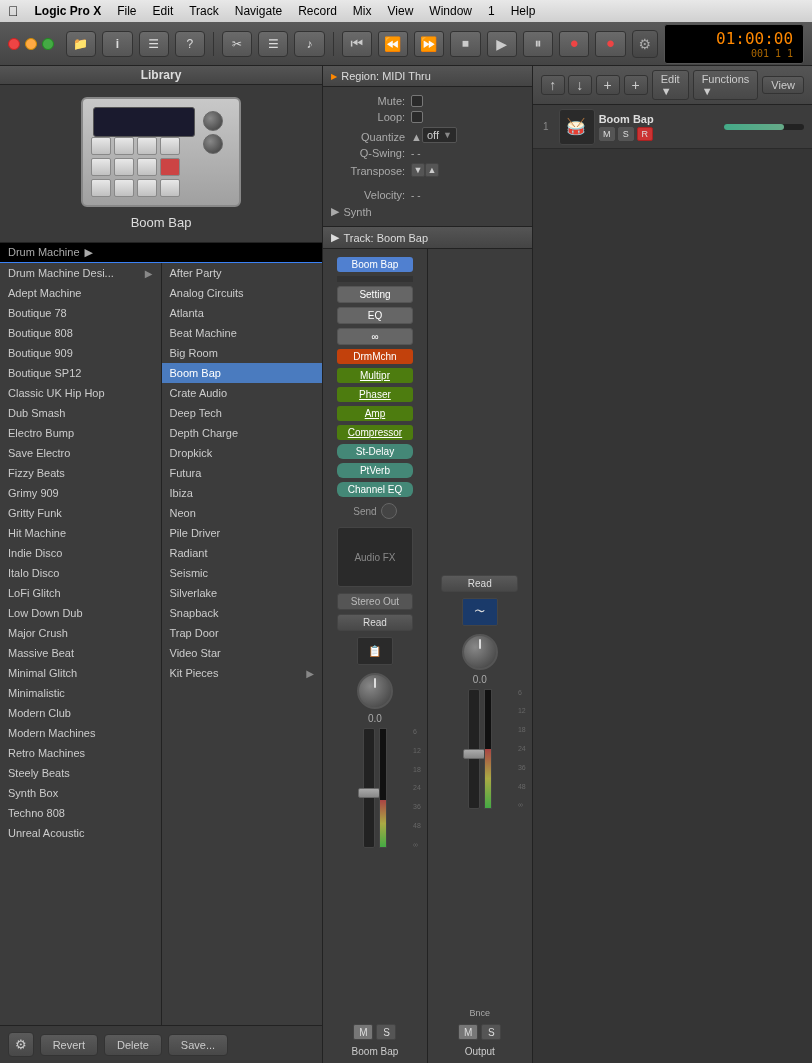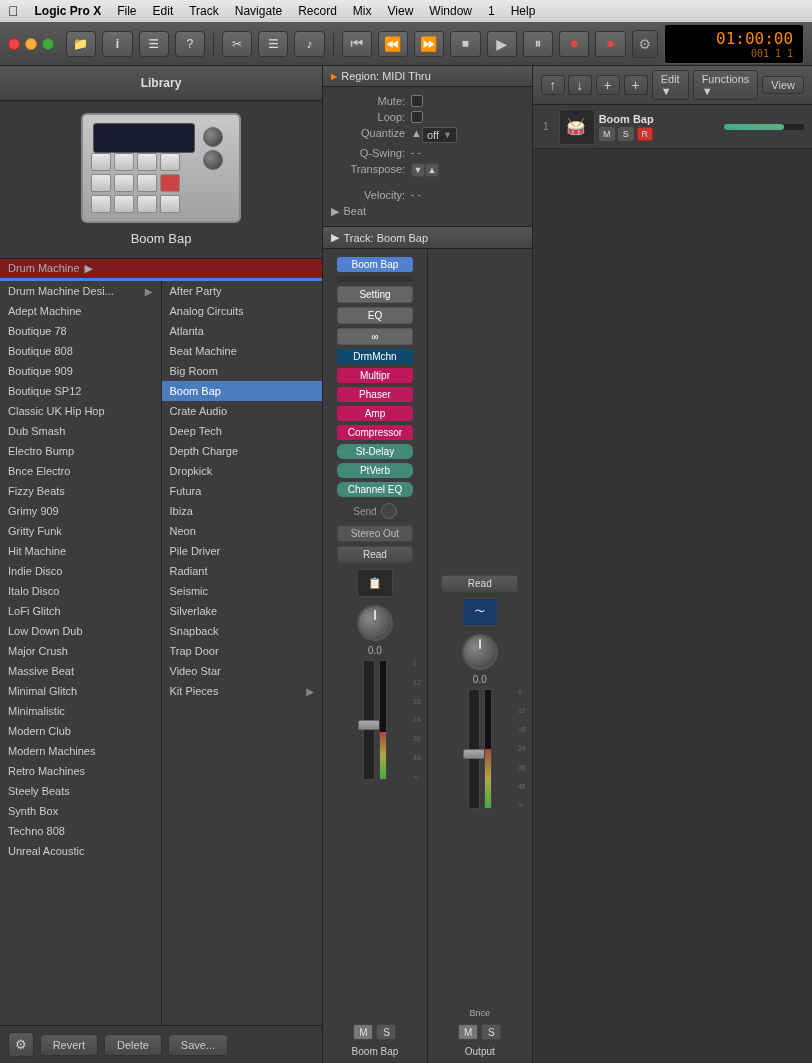--- a/index.html
+++ b/index.html
@@ -113,21 +113,21 @@
     .library-panel {
       width: 336px;
       background: #3c3c3c;
       border-right: 1px solid #222;
       display: flex;
       flex-direction: column;
     }
     .library-header {
       background: linear-gradient(to bottom, #555, #444);
       text-align: center;
-      padding: 10px;
+      padding: 2px;
       font-size: 12px;
       color: #ddd;
       border-bottom: 1px solid #222;
       font-weight: 600;
     }
     .library-instrument {
       padding: 12px;
       display: flex;
       flex-direction: column;
       align-items: center;
@@ -196,22 +196,22 @@
       left: 7px;
       top: 50%;
       transform: translateY(-50%);
       color: #888;
       font-size: 11px;
     }
 
     
     .breadcrumb-bar {
       padding: 3px 8px;
-      background: #7f1d1d;
-      border-bottom: 3px solid #3b82f6;
+      background: #000000;
+      border-bottom: 1px solid #3b82f6;
       font-size: 11px;
       color: #aaa;
     }
 
     
     .library-lists {
       display: flex;
       flex: 1;
       overflow: hidden;
     }
@@ -281,21 +281,21 @@
     .region-triangle { color: #f80; font-size: 8px; }
     .region-props {
       padding: 6px 8px;
       background: #3c3c3c;
       border-bottom: 1px solid #222;
       font-size: 11px;
       color: #aaa;
     }
     .region-row {
       display: flex;
-      align-items: flex-start;
+      align-items: flex-end;
       padding: 2px 0;
     }
     .region-label {
       width: 80px;
       text-align: right;
       padding-right: 6px;
       color: #aaa;
     }
     .region-checkbox {
       width: 12px; height: 12px;
@@ -366,22 +366,22 @@
       color: #fff;
       border: none;
       border-radius: 3px;
       padding: 2px 8px;
       font-size: 10px;
       cursor: pointer;
       margin: 2px 0;
       width: 80%;
       text-align: center;
     }
-    .cs-btn.orange { background: #0c4a6e; }
-    .cs-btn.blue { background: #be185d; }
+    .cs-btn.orange { background: #c2410c; }
+    .cs-btn.blue { background: #4d7c0f; text-decoration: underline; }
     .cs-btn.teal { background: #487; border-radius: 6px; }
     .cs-btn.gray { background: #666; border: 1px solid #555; }
     .audio-fx-box {
       width: 80%;
       height: 60px;
       background: #2a2a2a;
       border: 1px solid #444;
       border-radius: 3px;
       display: flex;
       align-items: center;
@@ -739,21 +739,21 @@
       <div class="list-column" id="left-list">
           <div class="list-item">Drum Machine Desi...<span class="arrow">▶</span></div>
           <div class="list-item">Adept Machine</div>
           <div class="list-item">Boutique 78</div>
           <div class="list-item">Boutique 808</div>
           <div class="list-item">Boutique 909</div>
           <div class="list-item">Boutique SP12</div>
           <div class="list-item">Classic UK Hip Hop</div>
           <div class="list-item">Dub Smash</div>
           <div class="list-item">Electro Bump</div>
-          <div class="list-item">Bnce Electro</div>
+          <div class="list-item">Save Electro</div>
           <div class="list-item">Fizzy Beats</div>
           <div class="list-item">Grimy 909</div>
           <div class="list-item">Gritty Funk</div>
           <div class="list-item">Hit Machine</div>
           <div class="list-item">Indie Disco</div>
           <div class="list-item">Italo Disco</div>
           <div class="list-item">LoFi Glitch</div>
           <div class="list-item">Low Down Dub</div>
           <div class="list-item">Major Crush</div>
           <div class="list-item">Massive Beat</div>
@@ -835,21 +835,21 @@
           <div class="region-stepper-btn">▲</div>
         </div>
       </div>
       <div style="height:8px;"></div>
       <div class="region-row">
         <span class="region-label">Velocity:</span>
         <div class="region-dots">- -</div>
       </div>
       <div class="region-row" style="cursor:pointer;">
         <span>▶</span>
-        <span style="margin-left:4px;">Beat</span>
+        <span style="margin-left:4px;">Synth</span>
       </div>
     </div>
 
     <div class="track-header-bar">
       <span>▶</span>
       <span>Track:  Boom Bap</span>
     </div>
 
     <div class="channel-strip-area">
 
@@ -864,20 +864,21 @@
         <div class="cs-btn blue">Phaser</div>
         <div class="cs-btn blue">Amp</div>
         <div class="cs-btn blue">Compressor</div>
         <div class="cs-btn teal">St-Delay</div>
         <div class="cs-btn teal">PtVerb</div>
         <div class="cs-btn teal">Channel EQ</div>
         <div class="send-row">
           <span class="send-label">Send</span>
           <div class="send-toggle"></div>
         </div>
+        <div class="audio-fx-box">Audio FX</div>
         <div class="stereo-btn">Stereo Out</div>
         <div class="read-btn">Read</div>
         <div class="icon-strip">📋</div>
         <div class="knob"></div>
         <div class="knob-value">0.0</div>
         <div class="fader-area">
           <div style="display:flex;gap:2px;height:120px;">
             <div class="fader-track">
               <div class="fader-handle"></div>
             </div>

